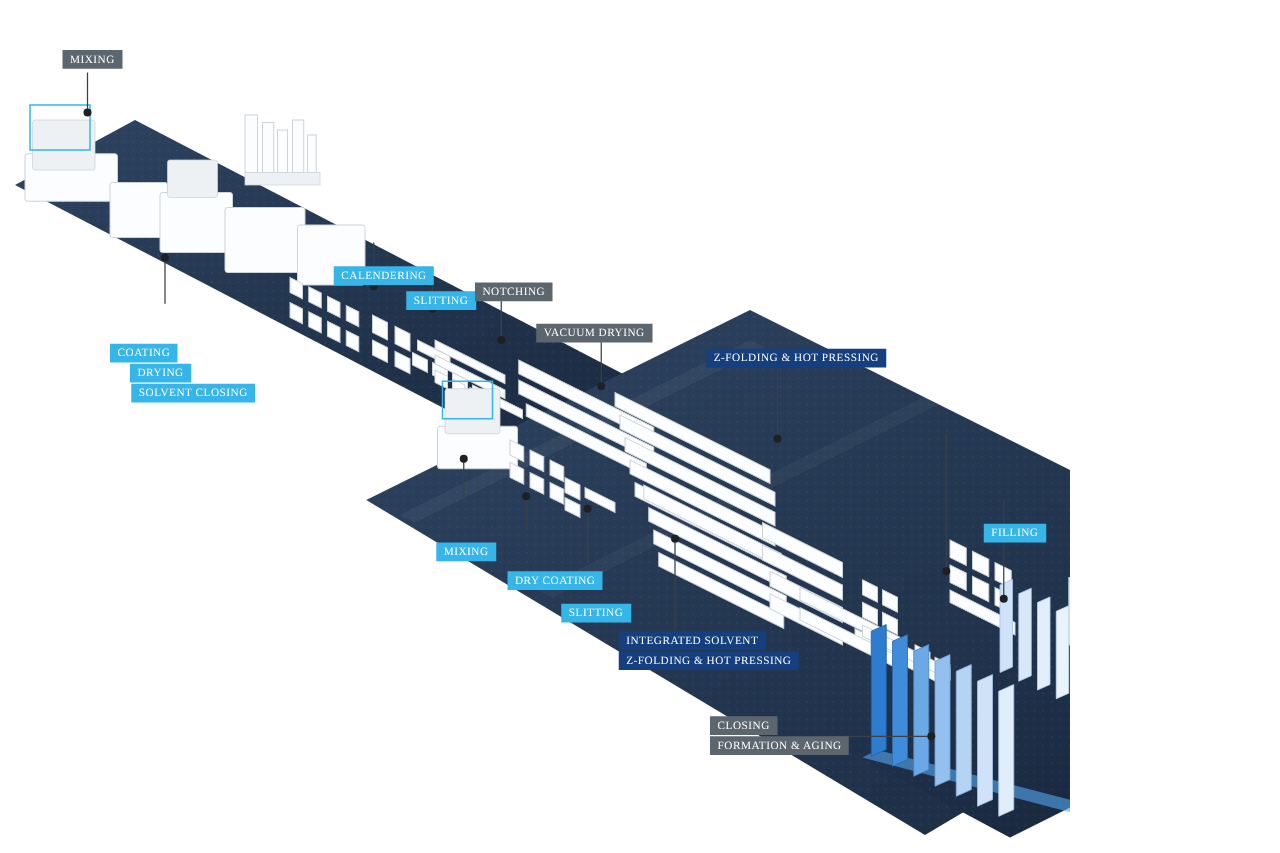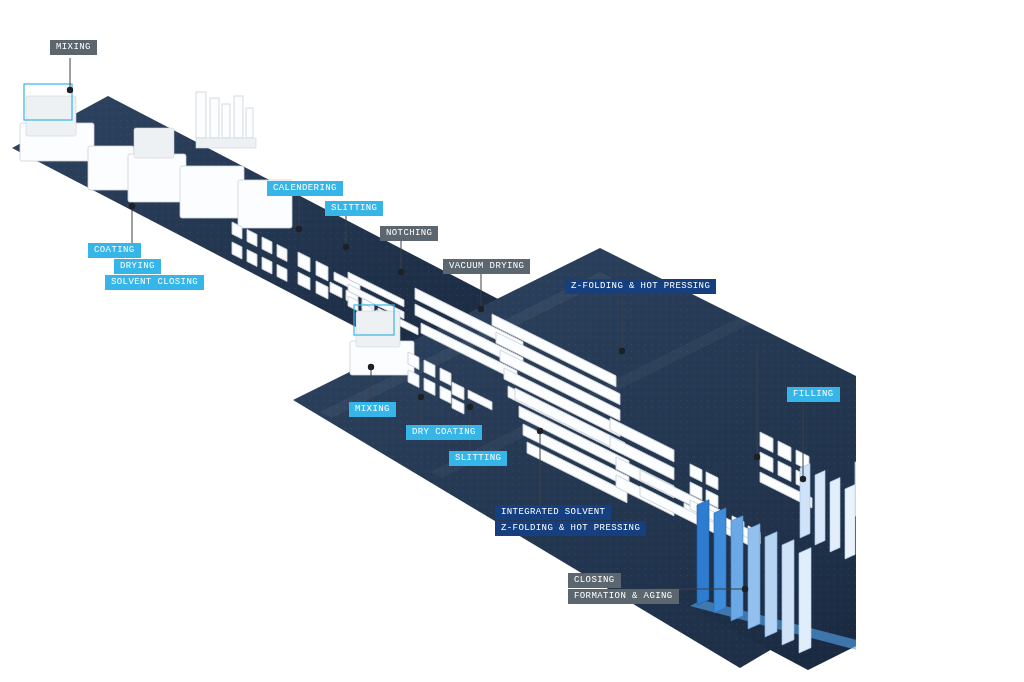--- a/index.html
+++ b/index.html
@@ -1,21 +1,21 @@
 <!DOCTYPE html>
 <html style="--cyan: #36b5e8; --gray: #5c666f; --navy: #153f7e; --line: #3a4046;"><head>
 <meta charset="utf-8">
 <style>
   html,body{margin:0;padding:0;background:#ffffff;}
   .stage{position:relative;width:856px;height:682px;background:#fff;overflow:hidden;
-         font-family:Liberation Mono, monospace;border-radius:30px;}
+         font-family:Liberation Serif, serif;border-radius:30px;}
   .scene{position:absolute;left:0;top:0;}
   .lbl{position:absolute;color:#fff;font-size:9px;line-height:1;padding:3px 6px;
        letter-spacing:.4px;white-space:nowrap;z-index:5;}
-  .lbl.cyan{background:var(--cyan,#36b5e8);}
+  .lbl.cyan{background:var(--cyan,#36b5e8);margin-top:32px;}
   .lbl.gray{background:var(--gray,#5c666f);}
   .lbl.navy{background:var(--navy,#153f7e);}
   
   .m{fill:#fcfdfe;stroke:#ccd3d9;stroke-width:.8;}
   .ms{fill:#edf1f4;stroke:#ccd3d9;stroke-width:.6;}
   .wire{fill:none;stroke:var(--cyan,#36b5e8);stroke-width:1.2;}
   .pale{fill:#d9e7f6;stroke:#a9c6e6;stroke-width:.8;}
   .leader{stroke:var(--line,#3a4046);stroke-width:1;}
   .dot{fill:#1d2126;}
 </style>
@@ -274,23 +274,23 @@
       <circle class="dot" cx="470" cy="407" r="3.2"></circle>
       <circle class="dot" cx="540" cy="431" r="3.2"></circle>
       <circle class="dot" cx="745" cy="589" r="3.2"></circle>
     </g>
   </svg>
 
   <div class="lbl gray" style="left:50px;top:40px">MIXING</div>
   <div class="lbl cyan" style="left:267px;top:181px">CALENDERING</div>
   <div class="lbl cyan" style="left:325px;top:201px">SLITTING</div>
   <div class="lbl gray" style="left:380px;top:226px">NOTCHING</div>
-  <div class="lbl gray" style="left:443px;top:259px">VACUUM DRYING</div>
+  <div class="lbl gray" style="left:429px;top:259px">VACUUM DRYING</div>
   <div class="lbl cyan" style="left:88px;top:243px">COATING</div>
-  <div class="lbl cyan" style="left:114px;top:259px">DRYING</div>
+  <div class="lbl cyan" style="left:104px;top:259px">DRYING</div>
   <div class="lbl cyan" style="left:105px;top:275px">SOLVENT CLOSING</div>
   <div class="lbl navy" style="left:565px;top:279px">Z-FOLDING &amp; HOT PRESSING</div>
   <div class="lbl cyan" style="left:787px;top:387px">FILLING</div>
   <div class="lbl navy" style="left:898px;top:414px">FINAL TESTING &amp; PACKING</div>
   <div class="lbl cyan" style="left:349px;top:402px">MIXING</div>
   <div class="lbl cyan" style="left:406px;top:425px">DRY COATING</div>
   <div class="lbl cyan" style="left:449px;top:451px">SLITTING</div>
   <div class="lbl navy" style="left:495px;top:505px">INTEGRATED SOLVENT</div>
   <div class="lbl navy" style="left:495px;top:521px">Z-FOLDING &amp; HOT PRESSING</div>
   <div class="lbl gray" style="left:568px;top:573px">CLOSING</div>

